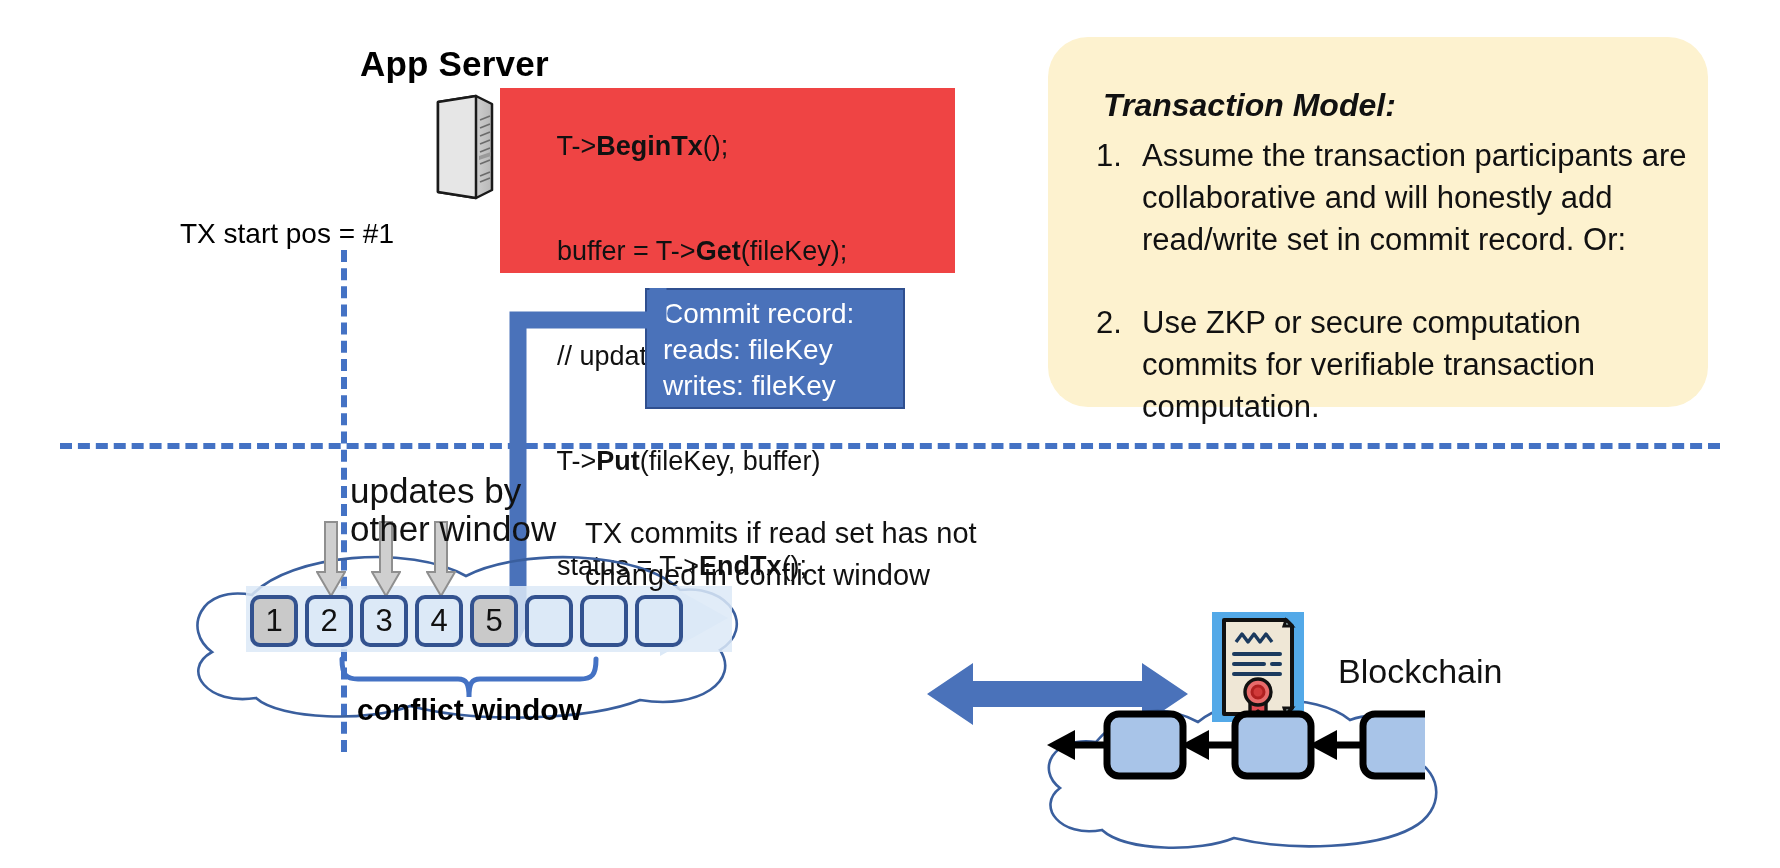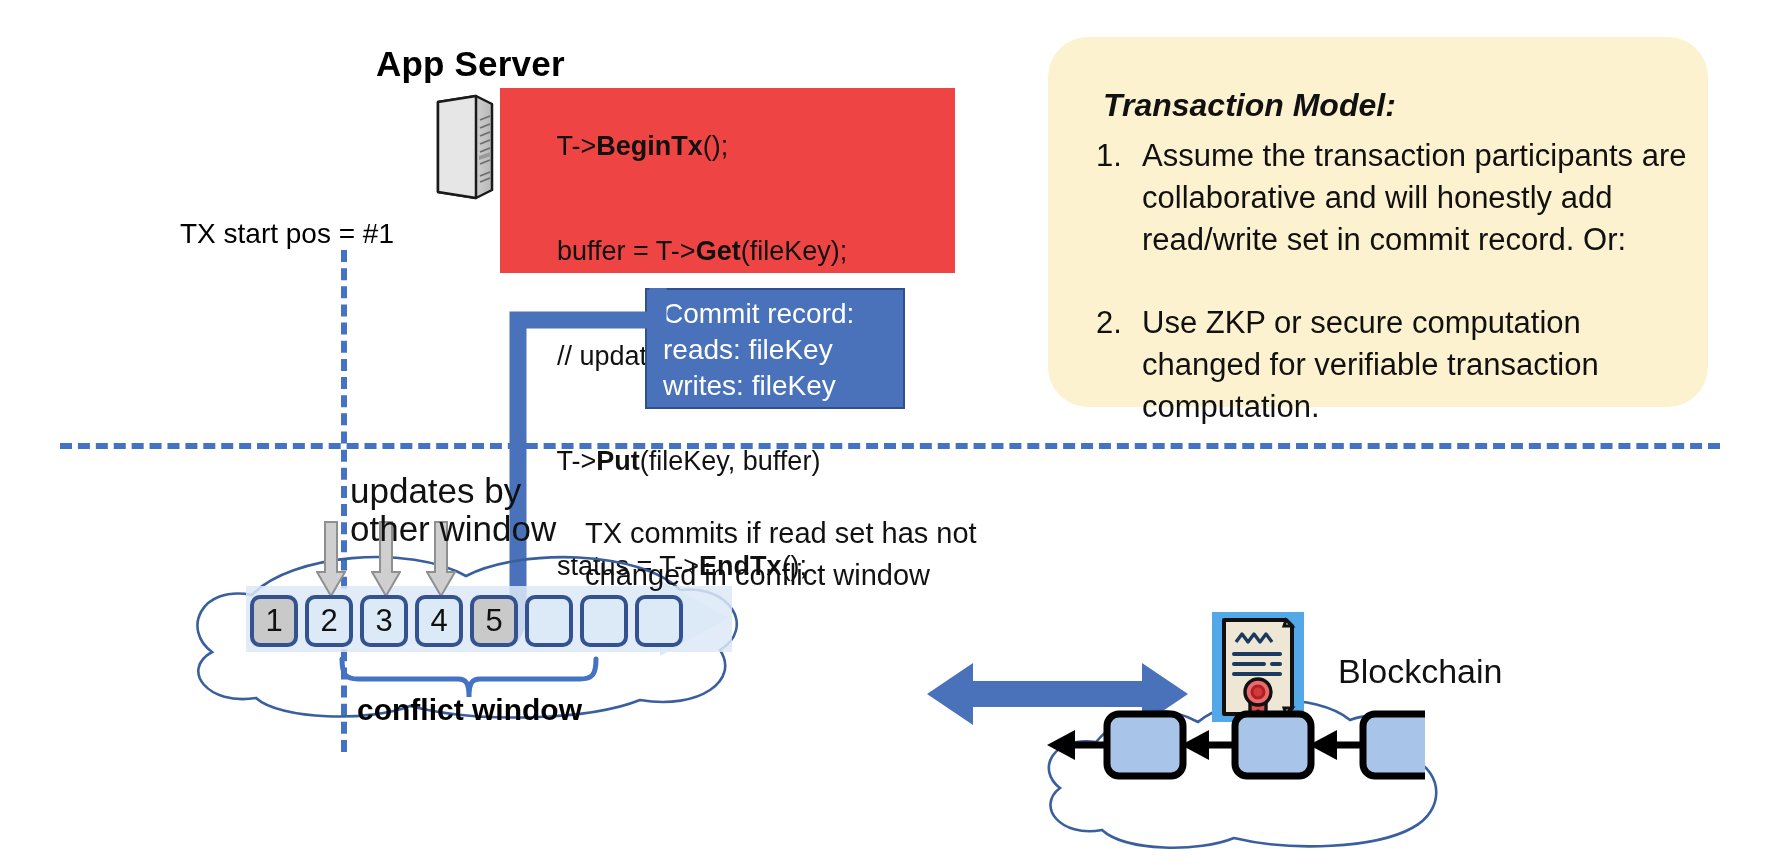--- a/index.html
+++ b/index.html
@@ -19,21 +19,20 @@
   }
   .abs { position: absolute; }
 
   
   #app-server-title {
     left: 360px; top: 44px;
     font-size: 35px;
     font-weight: bold;
     color: #000000;
     letter-spacing: .2px;
-    margin-left: 16px;
   }
 
   
   #server-icon { left: 430px; top: 92px; width: 70px; height: 110px; }
 
   
   #code-block {
     left: 500px; top: 88px;
     width: 455px; height: 185px;
     background: #ef4444;
@@ -250,21 +249,21 @@
   </div>
 
   <div class="abs" id="transaction-model-box">
     <div id="tm-title">Transaction Model:</div>
     <div class="tm-item" id="tm-item-1">
       <div class="tm-num">1.</div>
       <div class="tm-text">Assume the transaction participants are collaborative and will honestly add read/write set in commit record.  Or:</div>
     </div>
     <div class="tm-item" id="tm-item-2">
       <div class="tm-num">2.</div>
-      <div class="tm-text">Use ZKP or secure computation changed for verifiable transaction computation.</div>
+      <div class="tm-text">Use ZKP or secure computation commits for verifiable transaction computation.</div>
     </div>
   </div>
 
   <div class="abs" id="commit-arrow">
     <svg viewBox="0 0 220 400" width="220" height="400">
       <path d="M168 18 L168 50 L28 50 L28 330" fill="none" stroke="#4a72ba" stroke-width="17"></path>
       <path d="M28 372 L6 330 L50 330 Z" fill="#4a72ba"></path>
     </svg>
   </div>
 

